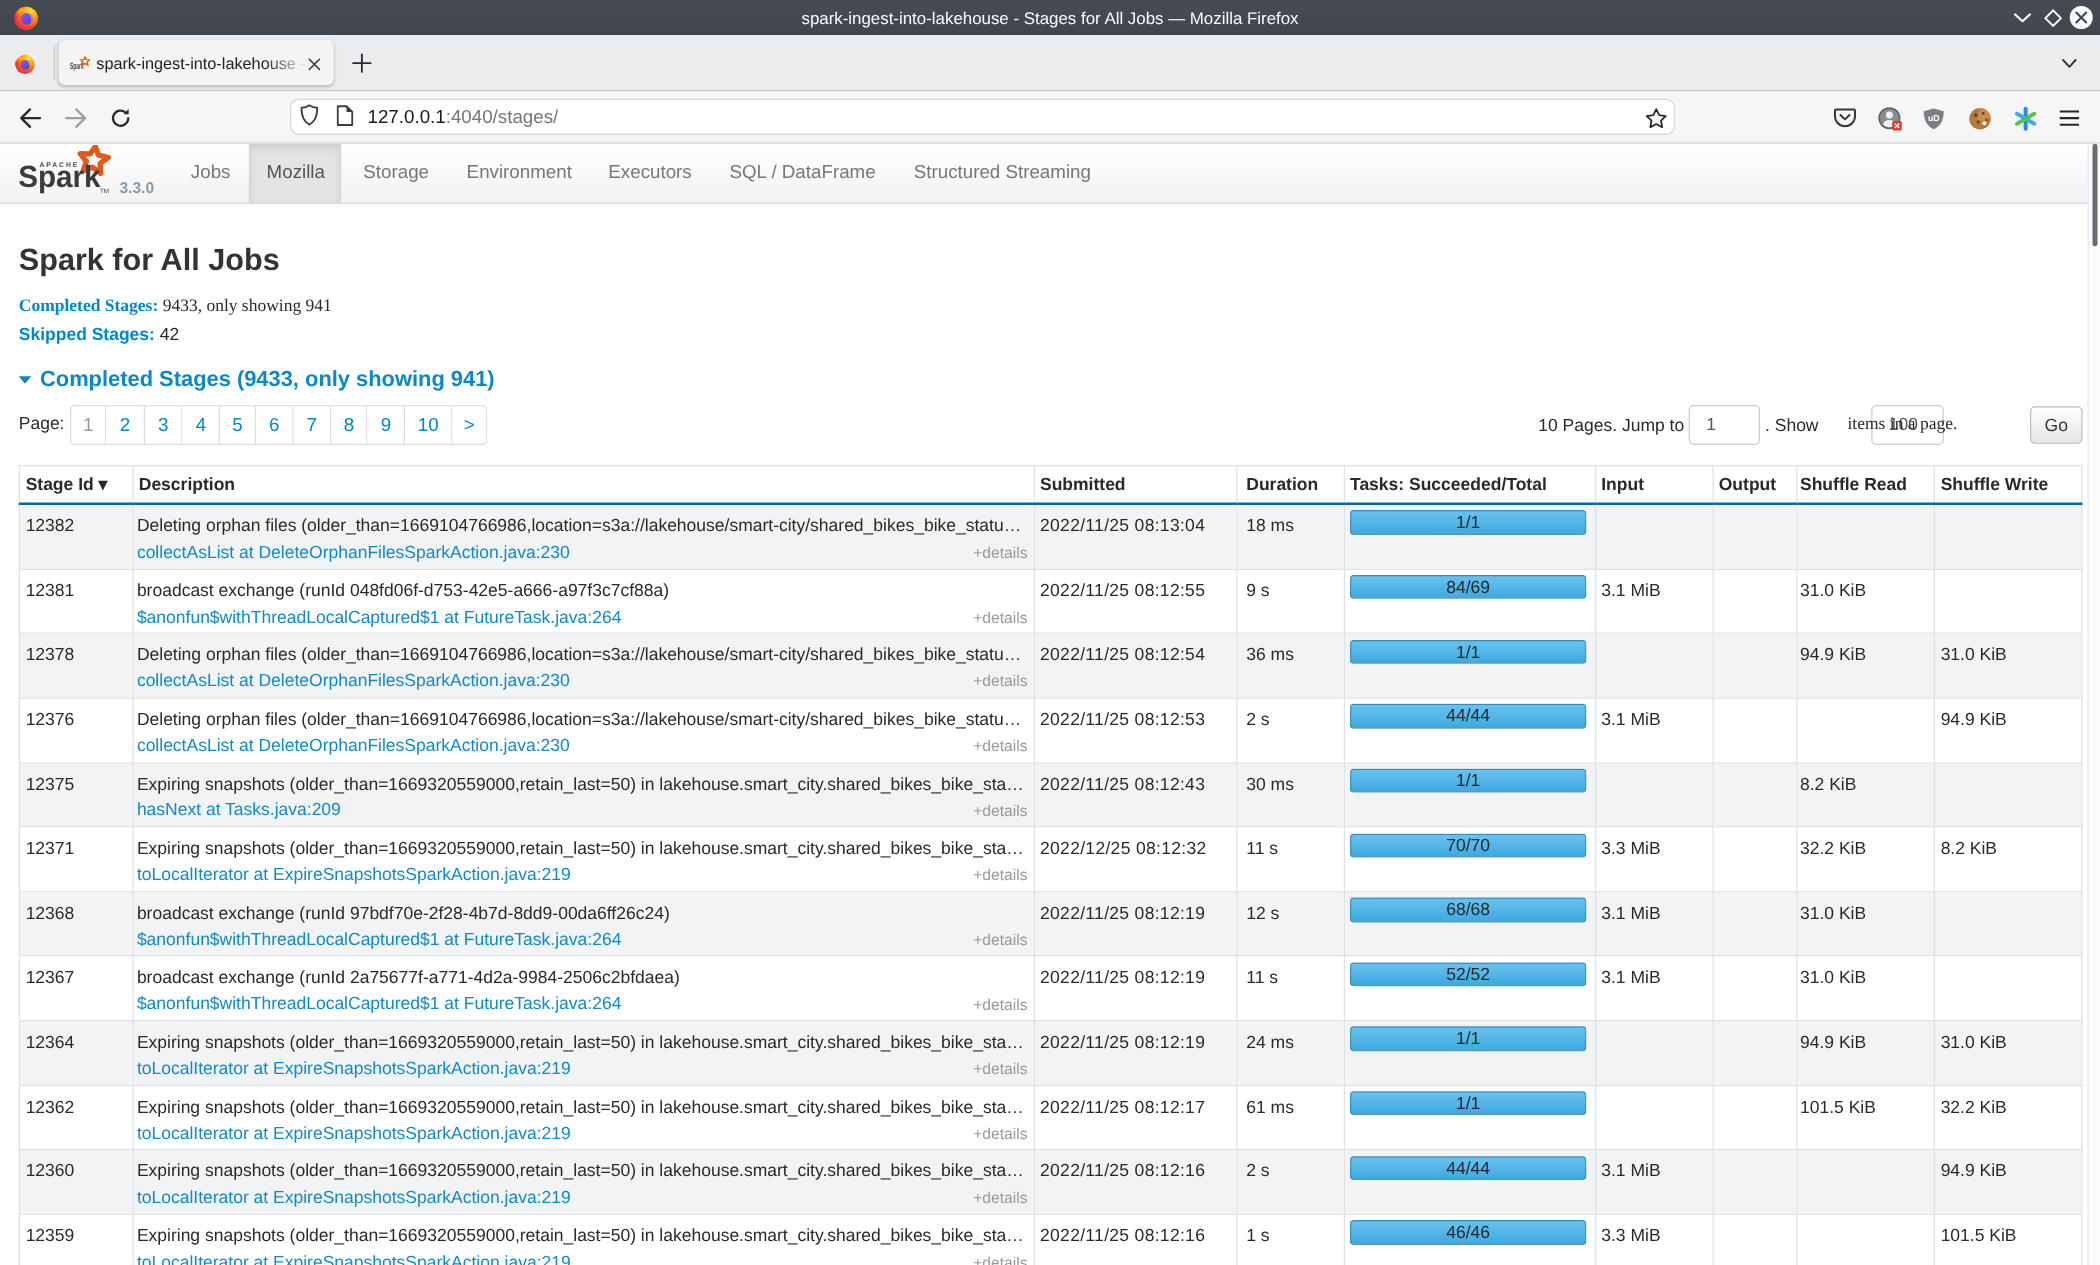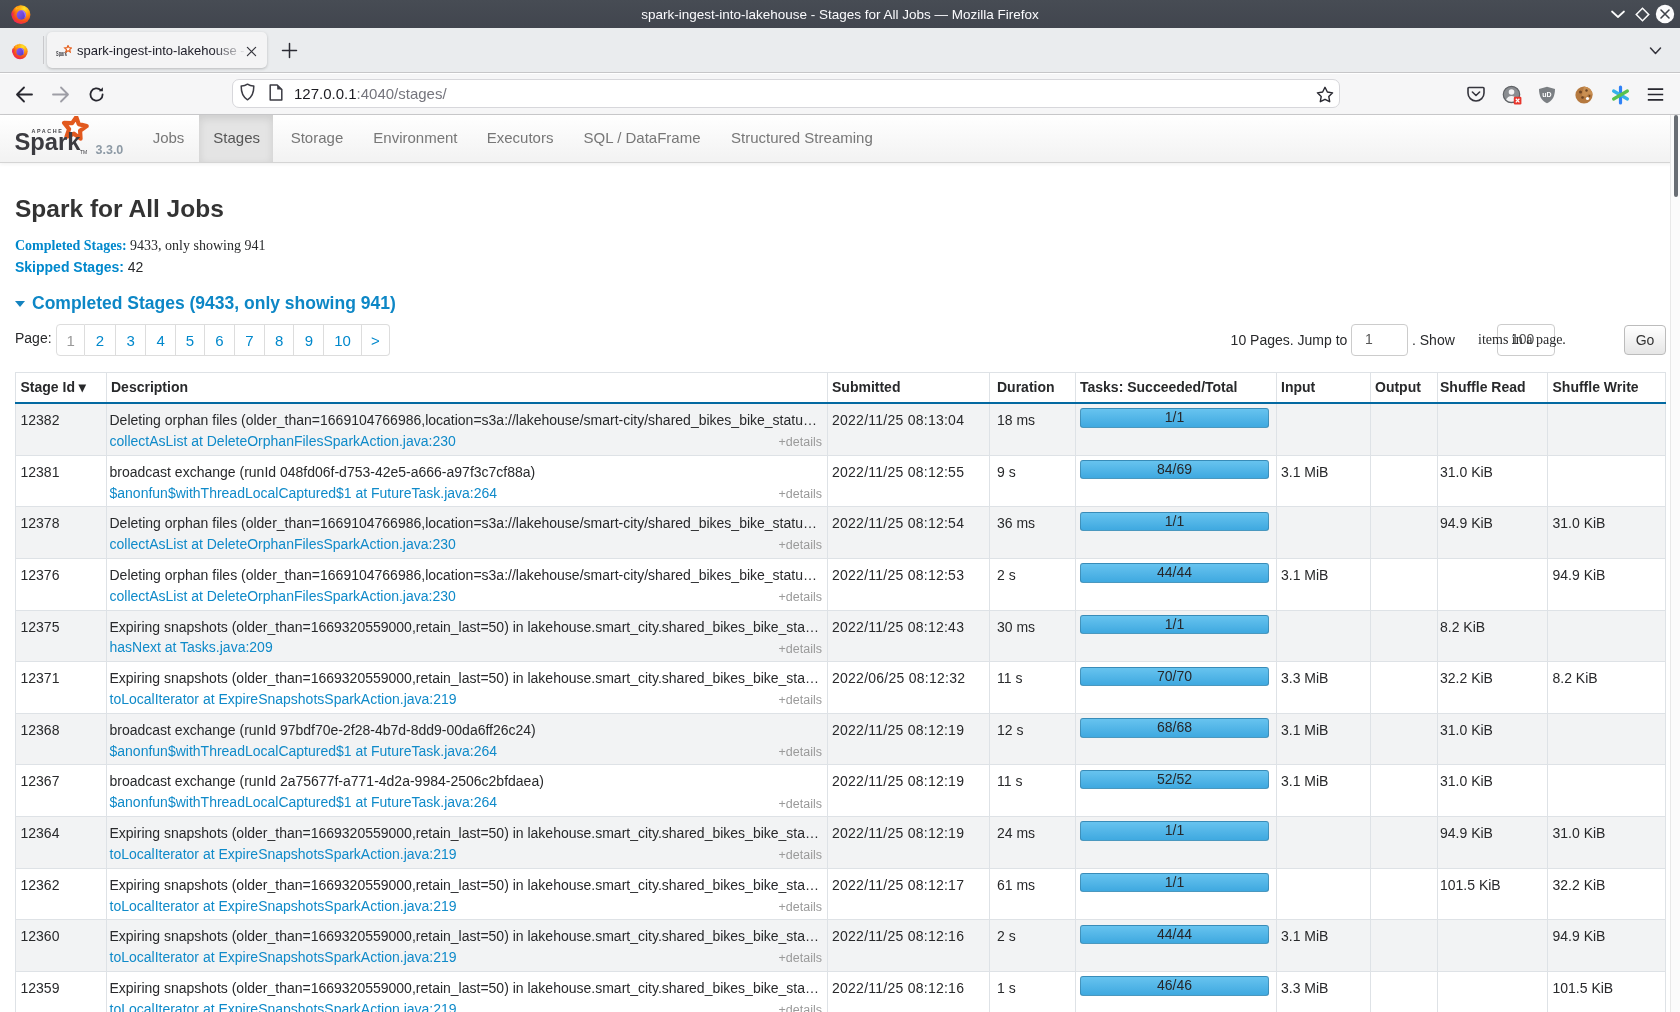--- a/index.html
+++ b/index.html
@@ -222,21 +222,21 @@
     </g>
   </svg>
 
   <svg class="icon" style="left:1647px;top:88px;" width="17" height="13" viewBox="0 0 17 13">
     <path d="M0.8 1.2 H16.2 M0.8 6.5 H16.2 M0.8 11.8 H16.2" stroke="#27272f" stroke-width="1.7"></path>
   </svg>
 </div>
 <div id="navbar">
   <div id="nav-active"></div>
   <div class="navitem" style="left:152.7px;">Jobs</div>
-  <div class="navitem" style="left:213.3px;color:#555;">Stages</div>
+  <div class="navitem" style="left:213.3px;color:#555;">Mozilla</div>
   <div class="navitem" style="left:290.7px;">Storage</div>
   <div class="navitem" style="left:373.3px;">Environment</div>
   <div class="navitem" style="left:486.7px;">Executors</div>
   <div class="navitem" style="left:583.5px;">SQL / DataFrame</div>
   <div class="navitem" style="left:731px;">Structured Streaming</div>
   <div id="version">3.3.0</div>
   <div id="sparklogo">
     <svg style="position:absolute;left:13px;top:1px;" width="110" height="46" viewBox="0 0 110 46">
       <g transform="translate(-11.5,-1.5)">
           <path d="M73.5 2.5 l3.4 6.6 8.1 .9 -5.9 5.4 1.6 7.9 -7.2-4 -7 4 1.5-7.9 -5.8-5.4 8-.9 Z" fill="#fff" stroke="#e2591e" stroke-width="4.2" stroke-linejoin="round" transform="rotate(8 73.5 12)"></path>
@@ -378,21 +378,21 @@
         <td></td>
         <td>8.2 KiB</td>
         <td></td>
       </tr>
 <tr class="even">
   <td>12371</td>
   <td>
           <div class="d1">Expiring snapshots (older_than=1669320559000,retain_last=50) in lakehouse.smart_city.shared_bikes_bike_status</div>
           <div class="d2"><span class="det">+details</span><a>toLocalIterator at ExpireSnapshotsSparkAction.java:219</a></div>
         </td>
-  <td class="sub">2022/06/25 08:12:32</td>
+  <td class="sub">2022/12/25 08:12:32</td>
         <td>11 s</td>
   <td>
           <div class="pbar">70/70</div>
         </td>
   <td>3.3 MiB</td>
         <td></td>
         <td>32.2 KiB</td>
         <td>8.2 KiB</td>
       </tr>
 <tr class="odd">

